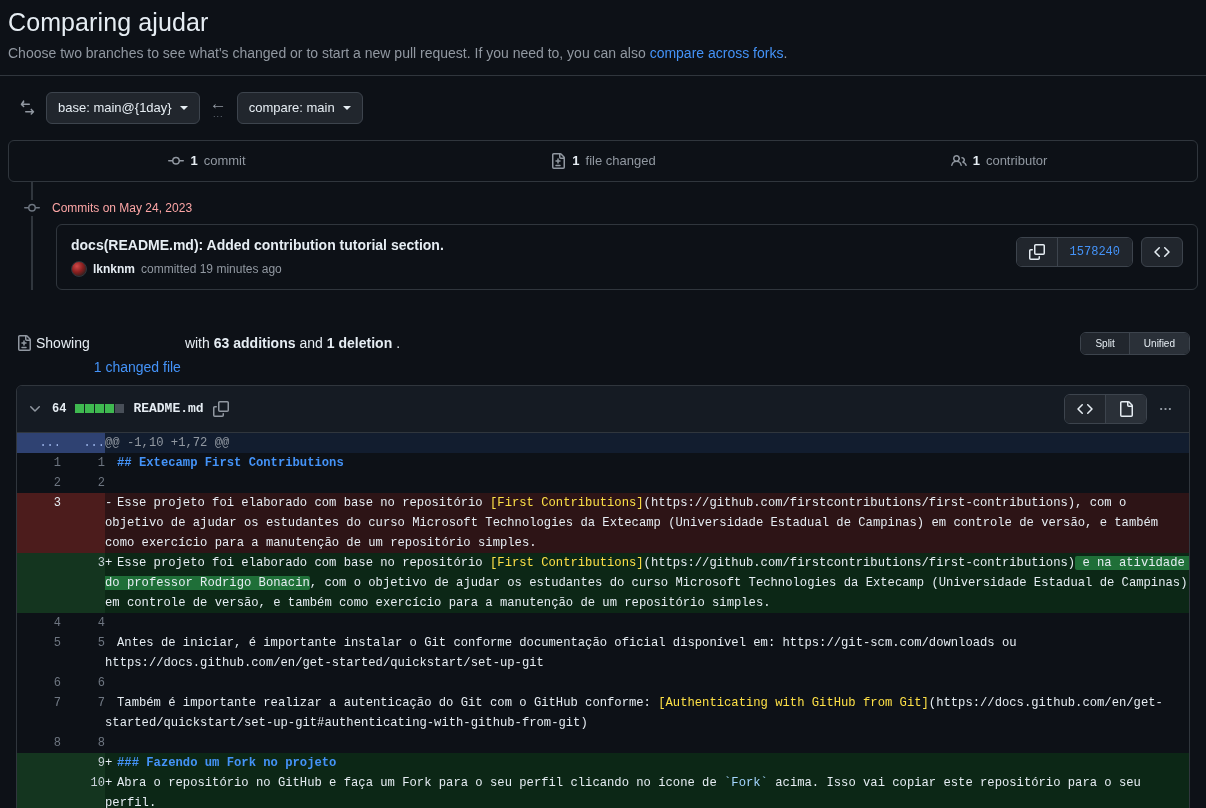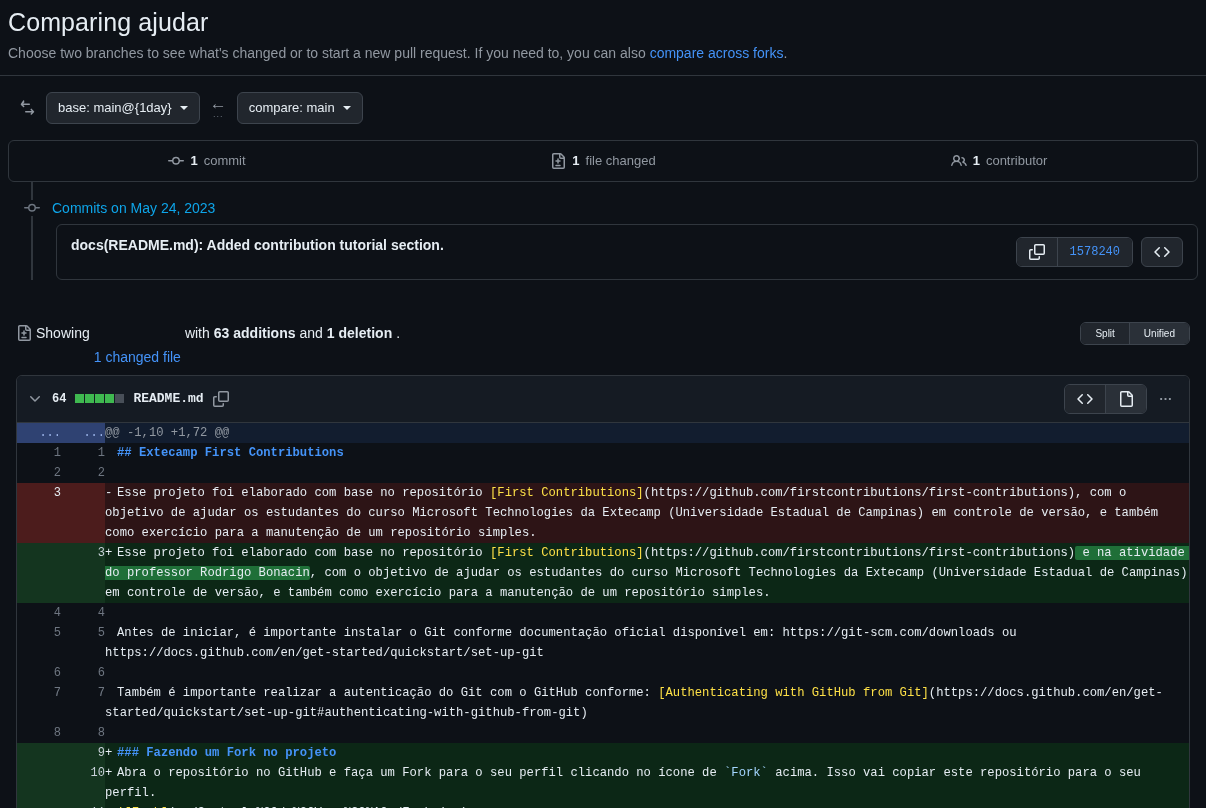--- a/index.html
+++ b/index.html
@@ -63,21 +63,21 @@
   }
   .commits-date {
     display: flex; align-items: center; gap: 12px;
     padding: 18px 0 8px 0; position: relative;
   }
   .node {
     width: 16px; height: 16px; flex: none; position: relative; z-index: 2;
     display: flex; align-items: center; justify-content: center;
     background: #0d1117; color: #6e7681;
   }
-  .commits-date-label { font-size: 14px; color: #0ea5e9; }
+  .commits-date-label { font-size: 12px; color: #fca5a5; }
 
   .commit-card {
     margin-left: 32px; border: 1px solid #30363d; border-radius: 6px;
     background: #0d1117; padding: 12px 14px; display: flex;
     align-items: flex-start; justify-content: space-between; gap: 12px;
     position: relative; z-index: 2;
   }
   .commit-msg { font-size: 14px; font-weight: 600; color: #e6edf3; margin-bottom: 8px; }
   .commit-meta { display: flex; align-items: center; gap: 6px; font-size: 12px; color: #9198a1; }
   .avatar {
@@ -223,20 +223,25 @@
     <span class="node">
       <svg width="16" height="16" viewBox="0 0 16 16" fill="currentColor">
           <path d="M11.93 8.5a4.002 4.002 0 0 1-7.86 0H.75a.75.75 0 0 1 0-1.5h3.32a4.002 4.002 0 0 1 7.86 0h3.32a.75.75 0 0 1 0 1.5Zm-1.43-.75a2.5 2.5 0 1 0-5 0 2.5 2.5 0 0 0 5 0Z"></path>
         </svg>
     </span>
     <span class="commits-date-label">Commits on May 24, 2023</span>
   </div>
   <div class="commit-card">
     <div>
       <div class="commit-msg">docs(README.md): Added contribution tutorial section.</div>
+      <div class="commit-meta">
+        <span class="avatar"></span>
+        <span class="commit-author">lknknm</span>
+        <span>committed 19 minutes ago</span>
+      </div>
     </div>
     <div class="commit-actions">
       <div class="btn-group">
         <div>
           <svg width="16" height="16" viewBox="0 0 16 16" fill="currentColor">
               <path d="M0 6.75C0 5.784.784 5 1.75 5h1.5a.75.75 0 0 1 0 1.5h-1.5a.25.25 0 0 0-.25.25v7.5c0 .138.112.25.25.25h7.5a.25.25 0 0 0 .25-.25v-1.5a.75.75 0 0 1 1.5 0v1.5A1.75 1.75 0 0 1 9.25 16h-7.5A1.75 1.75 0 0 1 0 14.25Z"></path>
               <path d="M5 1.75C5 .784 5.784 0 6.75 0h7.5C15.216 0 16 .784 16 1.75v7.5A1.75 1.75 0 0 1 14.25 11h-7.5A1.75 1.75 0 0 1 5 9.25Zm1.75-.25a.25.25 0 0 0-.25.25v7.5c0 .138.112.25.25.25h7.5a.25.25 0 0 0 .25-.25v-7.5a.25.25 0 0 0-.25-.25Z"></path>
             </svg>
         </div>
         <div class="sha">1578240</div>

